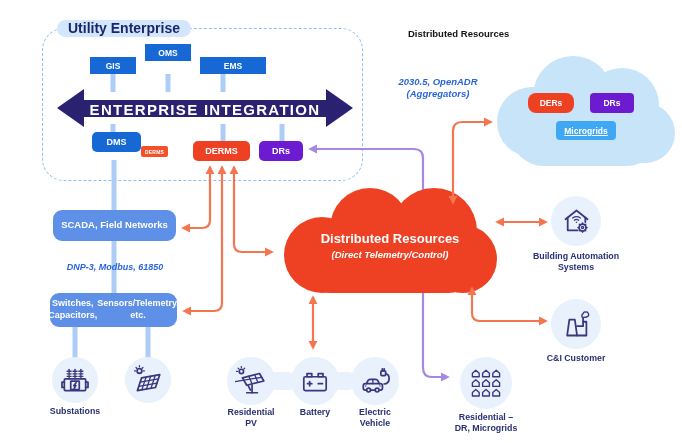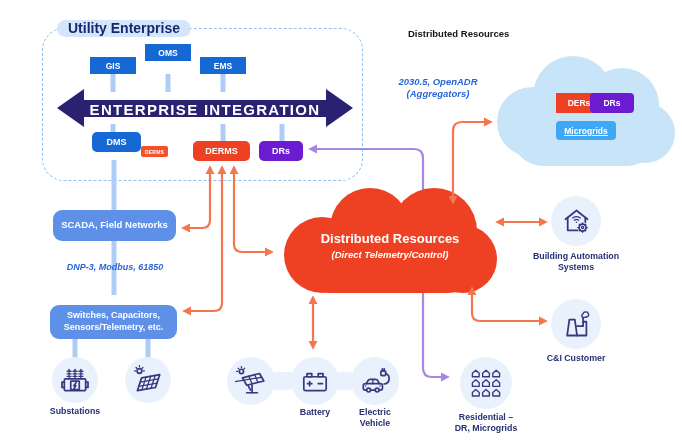--- a/index.html
+++ b/index.html
@@ -133,43 +133,43 @@
       <path class="oline" d="M497,222 H546" marker-start="url(#ah-o)" marker-end="url(#ah-o)"></path>
       <path class="oline" d="M472,288 V313 Q472,321 480,321 H546" marker-start="url(#ah-o)" marker-end="url(#ah-o)"></path>
       <path class="oline" d="M313,297 V348" marker-start="url(#ah-o)" marker-end="url(#ah-o)"></path>
     </g>
   </svg>
 
   <div class="pill">Utility Enterprise</div>
 
   <div class="box sys" style="left:90px;top:57px;width:46px;height:17px;">GIS</div>
   <div class="box sys" style="left:145px;top:44px;width:46px;height:17px;">OMS</div>
-  <div class="box sys" style="left:200px;top:57px;width:46px;height:17px;">EMS</div>
+  <div class="box sys" style="left:200px;top:57px;width:66px;height:17px;">EMS</div>
 
   <div class="ent-text">ENTERPRISE INTEGRATION</div>
 
   <div class="box lower bg-blue" style="left:92px;top:132px;width:49px;height:20px;">DMS</div>
   <div class="tag">DERMS</div>
   <div class="box lower bg-red" style="left:193px;top:141px;width:57px;height:20px;">DERMS</div>
   <div class="box lower bg-purple" style="left:259px;top:141px;width:44px;height:20px;">DRs</div>
 
   <div class="box fieldbox bg-mid" style="left:53px;top:210px;width:123px;height:31px;font-size:9.5px;">SCADA, Field Networks</div>
   <div class="proto" style="left:40px;top:262px;width:150px;">DNP-3, Modbus, 61850</div>
-  <div class="box fieldbox bg-mid" style="left:50px;top:293px;width:127px;height:34px;flex-direction:column;margin-top:12px;">
+  <div class="box fieldbox bg-mid" style="left:50px;top:293px;width:127px;height:34px;">
     <span>Switches, Capacitors,</span>
     <span>Sensors/Telemetry, etc.</span>
   </div>
 
   <div class="heading">Distributed Resources</div>
   <div class="proto" style="left:383px;top:76px;width:110px;font-size:9.5px;">
     <span>2030.5, OpenADR</span><br>
     <span>(Aggregators)</span>
   </div>
 
-  <div class="box lower bg-red" style="left:556px;top:93px;width:46px;height:20px;font-size:8.5px;border-radius:0;text-align:right;">DERs</div>
+  <div class="box lower bg-red" style="left:528px;top:93px;width:46px;height:20px;font-size:8.5px;border-radius:8px;text-align:right;">DERs</div>
   <div class="box lower bg-purple" style="left:590px;top:93px;width:44px;height:20px;font-size:8.5px;border-radius:4px;">DRs</div>
   <div class="box lower bg-micro" style="left:556px;top:121px;width:60px;height:19px;font-size:8.5px;border-radius:4px;text-decoration:underline;">Microgrids</div>
 
   <div class="cloud-title">Distributed Resources</div>
   <div class="cloud-sub">(Direct Telemetry/Control)</div>
 
   <div class="circle" style="left:52px;top:357px;width:46px;height:46px;">
     <svg class="icon" width="32" height="32" viewBox="0 0 30 30">
       <rect x="5" y="14" width="20" height="11" rx="1"></rect>
       <rect x="11" y="16" width="8" height="8" rx="0.5"></rect>
@@ -303,20 +303,24 @@
   <div class="circle" style="left:551px;top:299px;width:50px;height:50px;">
     <svg class="icon" width="33" height="33" viewBox="0 0 30 30">
       <path d="M8.5,10.5 H13.5 L15.5,25 H6.5 Z"></path>
       <path d="M15.5,25 H24 V12.5 H21 V16.5 H15.5"></path>
       <line x1="21" y1="12.5" x2="21" y2="9"></line>
       <path d="M20.2,8.5 Q19.2,6 21.2,5 Q21.6,3.2 23.4,3.8 Q25.2,3 25.6,5 Q26.8,6.5 25.2,7.6 Q23.5,8.8 20.2,8.5 Z" class="thin"></path>
     </svg>
   </div>
 
   <div class="nlabel" style="left:30px;top:406px;width:90px;">Substations</div>
+  <div class="nlabel" style="left:206px;top:407px;width:90px;">
+    <span>Residential</span><br>
+    <span>PV</span>
+  </div>
   <div class="nlabel" style="left:285px;top:407px;width:60px;">Battery</div>
   <div class="nlabel" style="left:330px;top:407px;width:90px;">
     <span>Electric</span><br>
     <span>Vehicle</span>
   </div>
   <div class="nlabel" style="left:426px;top:412px;width:120px;">
     <span>Residential –</span><br>
     <span>DR, Microgrids</span>
   </div>
   <div class="nlabel" style="left:516px;top:353px;width:120px;">C&amp;I Customer</div>

